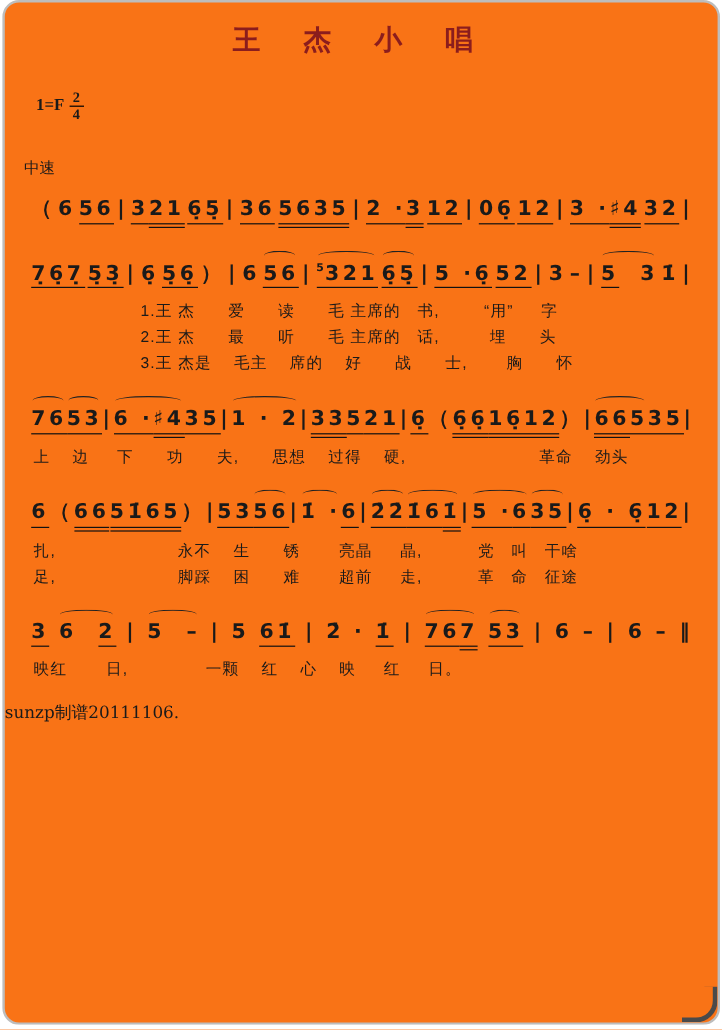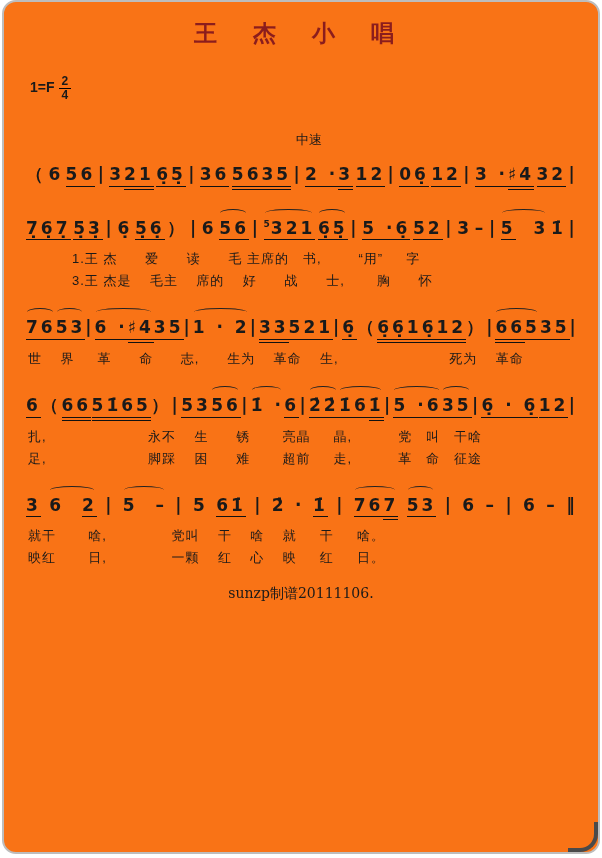--- a/index.html
+++ b/index.html
@@ -21,27 +21,28 @@
     font-family:"DejaVu Serif","Liberation Serif",serif;
     font-weight:bold;
     font-size:23px;
     letter-spacing:14px;
     color:#8b1d1d;
   }
   .header-row{
     display:flex;
     align-items:flex-start;
     padding:26px 26px 0 26px;
+    font-family:Liberation Serif, serif;
   }
   .keytime{font-size:14px;font-weight:bold;white-space:pre;}
   .ts{display:inline-block;vertical-align:middle;text-align:center;font-size:12px;line-height:1.1;margin-left:4px;}
   .ts-num{display:block;border-bottom:1.5px solid #000;padding:0 3px;}
   .ts-den{display:block;padding:0 3px;}
   .credits{text-align:right;font-size:13px;line-height:22px;white-space:pre;}
-  .tempo{padding:12px 0 0 16px;font-size:13px;text-align:center;}
+  .tempo{padding:12px 0 0 16px;font-size:13px;}
   .music-line{
     display:flex;
     justify-content:space-between;
     align-items:baseline;
     padding:16px 20px 8px 22px;
     font-family:"DejaVu Sans",sans-serif;
     font-weight:bold;
     font-size:17px;
     white-space:pre;
     line-height:1.1;
@@ -54,27 +55,26 @@
     content:"";position:absolute;left:0;right:0;bottom:-4px;
     border-bottom:1.7px solid #111;
   }
   .grp.slur::before{
     content:"";position:absolute;left:1px;right:3px;top:-10px;height:7px;
     border-top:1.6px solid #222;
     border-radius:100% 100% 0 0;
   }
   .grace{font-size:9px;position:relative;top:-7px;margin-right:1px;letter-spacing:0;}
   .lyrics{padding-left:24px;font-size:13px;line-height:22px;letter-spacing:1px;}
-  .lyrics.indent{padding-left:68px;}
+  .lyrics.indent{padding-left:113px;}
   .lyric-row{white-space:pre;}
   .footer{
     margin-top:16px;
     font-family:"DejaVu Serif","Liberation Serif",serif;
     font-size:14px;
-    text-align:center;
   }
   .corner-br{
     position:absolute;right:0;bottom:0;width:26px;height:26px;
     border-right:4px solid #4a4a4a;border-bottom:4px solid #4a4a4a;
     border-bottom-right-radius:18px;
   }
 </style>
 </head>
 <body>
 
@@ -88,36 +88,36 @@
     </div>
   </div>
 
   <div class="tempo">中速</div>
 
   <div class="music-line"><span class="grp"><span class="tok">（</span></span><span class="grp"><span class="tok">6</span></span><span class="grp"><span class="tok u1">56</span></span><span class="grp"><span class="tok">|</span></span><span class="grp"><span class="tok u1">3</span><span class="tok u2">21</span></span><span class="grp"><span class="tok u1">6̣5̣</span></span><span class="grp"><span class="tok">|</span></span><span class="grp"><span class="tok u1">36</span></span><span class="grp"><span class="tok u2">5635</span></span><span class="grp"><span class="tok">|</span></span><span class="grp"><span class="tok u1">2 ·</span><span class="tok u2">3</span></span><span class="grp"><span class="tok u1">12</span></span><span class="grp"><span class="tok">|</span></span><span class="grp"><span class="tok u1">06̣</span></span><span class="grp"><span class="tok u1">12</span></span><span class="grp"><span class="tok">|</span></span><span class="grp"><span class="tok u1">3 ·</span><span class="tok u2">♯4</span></span><span class="grp"><span class="tok u1">32</span></span><span class="grp"><span class="tok">|</span></span></div>
 
   <div class="music-line" style="padding-top:24px"><span class="grp"><span class="tok u1">7̣6̣7̣</span></span><span class="grp"><span class="tok u1">5̣3̣</span></span><span class="grp"><span class="tok">|</span></span><span class="grp"><span class="tok">6̣</span></span><span class="grp"><span class="tok u1">5̣6̣</span></span><span class="grp"><span class="tok">）</span></span><span class="grp"><span class="tok">|</span></span><span class="grp"><span class="tok">6</span></span><span class="grp slur"><span class="tok u1">56</span></span><span class="grp"><span class="tok">|</span></span><span class="grp slur"><span class="tok u1"><span class="grace">5</span>321</span></span><span class="grp slur"><span class="tok u1">6̣5̣</span></span><span class="grp"><span class="tok">|</span></span><span class="grp"><span class="tok u1">5 ·</span><span class="tok u1">6̣</span></span><span class="grp"><span class="tok u1">52</span></span><span class="grp"><span class="tok">|</span></span><span class="grp"><span class="tok">3</span></span><span class="grp"><span class="tok">–</span></span><span class="grp"><span class="tok">|</span></span><span class="grp slur"><span class="tok u1">5</span><span class="tok">  3</span></span><span class="grp"><span class="tok">1̇</span></span><span class="grp"><span class="tok">|</span></span></div>
   <div class="lyrics indent">
       <div class="lyric-row">1.王 杰      爱      读      毛 主席的   书,        “用”     字</div>
+      <div class="lyric-row">2.王 杰      最      听      毛 主席的   话,         埋      头</div>
       <div class="lyric-row">3.王 杰是    毛主    席的    好      战      士,       胸      怀</div>
     </div>
 
   <div class="music-line" style="padding-top:26px"><span class="grp slur"><span class="tok u1">76</span></span><span class="grp slur"><span class="tok u1">53</span></span><span class="grp"><span class="tok">|</span></span><span class="grp slur"><span class="tok u1">6 ·</span><span class="tok u2">♯4</span></span><span class="grp"><span class="tok u1">35</span></span><span class="grp"><span class="tok">|</span></span><span class="grp slur"><span class="tok">1 · 2</span></span><span class="grp"><span class="tok">|</span></span><span class="grp"><span class="tok u2">33</span><span class="tok u1">5</span></span><span class="grp"><span class="tok u1">21</span></span><span class="grp"><span class="tok">|</span></span><span class="grp"><span class="tok u1">6̣</span></span><span class="grp"><span class="tok">（</span></span><span class="grp"><span class="tok u2">6̣6̣</span></span><span class="grp"><span class="tok u2">16̣12</span></span><span class="grp"><span class="tok">）</span></span><span class="grp"><span class="tok">|</span></span><span class="grp slur"><span class="tok u2">66</span><span class="tok u1">5</span></span><span class="grp"><span class="tok u1">35</span></span><span class="grp"><span class="tok">|</span></span></div>
   <div class="lyrics">
-      <div class="lyric-row">世    界     革      命      志,      生为    革命    生,                        死为    革命</div>
+      <div class="lyric-row">上    边     下      功      夫,      思想    过得    硬,                        革命    劲头</div>
     </div>
 
   <div class="music-line" style="padding-top:26px"><span class="grp"><span class="tok u1">6</span></span><span class="grp"><span class="tok">（</span></span><span class="grp"><span class="tok u2">66</span></span><span class="grp"><span class="tok u2">51̇65</span></span><span class="grp"><span class="tok">）</span></span><span class="grp"><span class="tok">|</span></span><span class="grp"><span class="tok u1">53</span></span><span class="grp slur"><span class="tok u1">56</span></span><span class="grp"><span class="tok">|</span></span><span class="grp slur"><span class="tok">1̇ ·</span></span><span class="grp"><span class="tok u1">6</span></span><span class="grp"><span class="tok">|</span></span><span class="grp slur"><span class="tok u1">2̇2̇</span></span><span class="grp slur"><span class="tok u1">1̇6</span><span class="tok u2">1̇</span></span><span class="grp"><span class="tok">|</span></span><span class="grp slur"><span class="tok u1">5 ·</span><span class="tok u1">6</span></span><span class="grp slur"><span class="tok u1">35</span></span><span class="grp"><span class="tok">|</span></span><span class="grp"><span class="tok u1">6̣ · 6̣</span></span><span class="grp"><span class="tok u1">12</span></span><span class="grp"><span class="tok">|</span></span></div>
   <div class="lyrics">
       <div class="lyric-row">扎,                      永不    生      锈       亮晶     晶,          党   叫   干啥</div>
       <div class="lyric-row">足,                      脚踩    困      难       超前     走,          革   命   征途</div>
     </div>
 
   <div class="music-line" style="padding-top:26px"><span class="grp"><span class="tok u1">3</span></span><span class="grp slur"><span class="tok">6  </span><span class="tok u1">2</span></span><span class="grp"><span class="tok">|</span></span><span class="grp slur"><span class="tok">5  –</span></span><span class="grp"><span class="tok">|</span></span><span class="grp"><span class="tok">5</span></span><span class="grp"><span class="tok u1">61̇</span></span><span class="grp"><span class="tok">|</span></span><span class="grp"><span class="tok">2̇</span></span><span class="grp"><span class="tok">·</span></span><span class="grp"><span class="tok u1">1̇</span></span><span class="grp"><span class="tok">|</span></span><span class="grp slur"><span class="tok u1">76</span><span class="tok u2">7</span></span><span class="grp slur"><span class="tok u1">53</span></span><span class="grp"><span class="tok">|</span></span><span class="grp"><span class="tok">6</span></span><span class="grp"><span class="tok">–</span></span><span class="grp"><span class="tok">|</span></span><span class="grp"><span class="tok">6</span></span><span class="grp"><span class="tok">–</span></span><span class="grp"><span class="tok">‖</span></span></div>
   <div class="lyrics">
-      <div class="lyric-row">就干       啥,              党叫    干    啥    就     干     啥。</div>
       <div class="lyric-row">映红       日,              一颗    红    心    映     红     日。</div>
     </div>
 
   <div class="footer">sunzp制谱20111106.</div>
 
   <div class="corner-br"></div>
 </div>
 
 </body></html>

